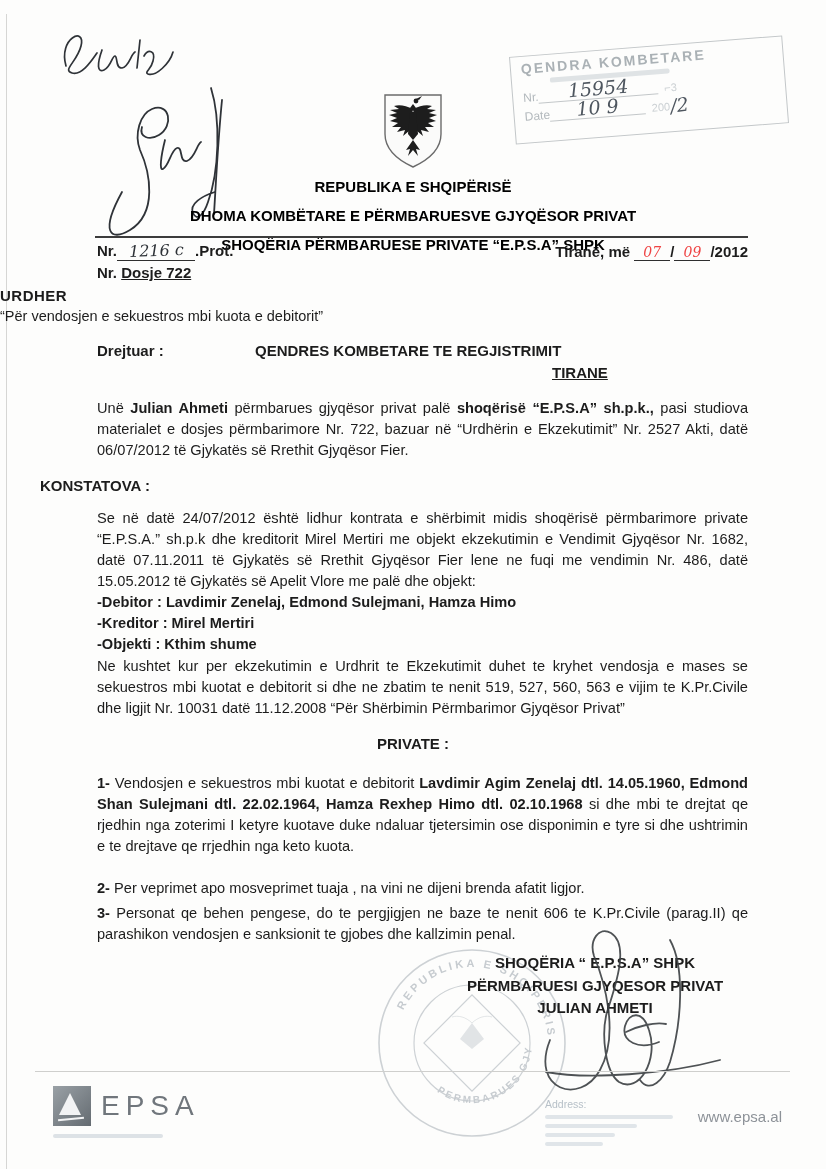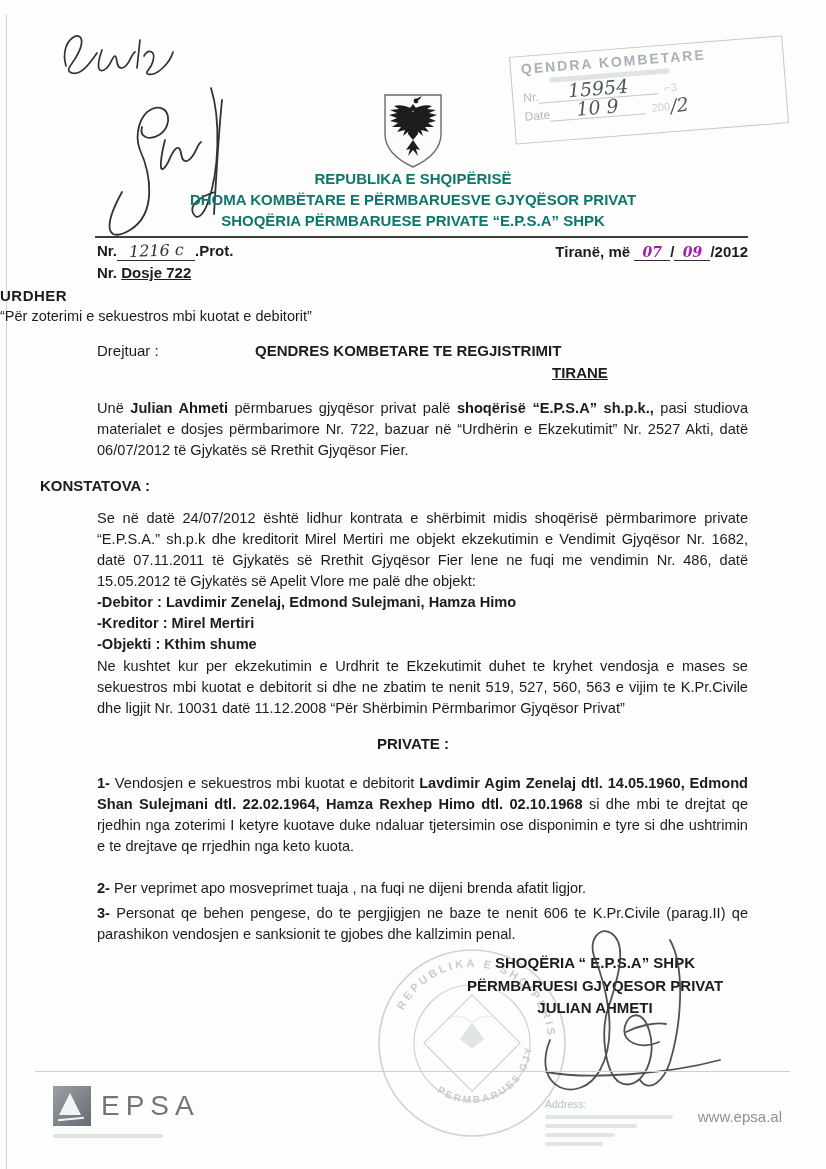--- a/index.html
+++ b/index.html
@@ -24,46 +24,46 @@
   .st-u{display:inline-block;border-bottom:1px solid #c3c7c9;min-width:120px;text-align:center;}
   .st-faint{color:#ccd1d4;font-size:11px;margin-left:6px;}
 
   
   #hw-note{left:52px;top:16px;}
   #hw-flourish{left:88px;top:80px;}
 
   
   #emblem{top:92px;left:50%;transform:translateX(-50%);}
   #letterhead{top:168px;left:0;width:100%;text-align:center;line-height:21px;}
-  #letterhead div{font-weight:bold;font-size:15px;color:#0f766e;}
+  #letterhead div{font-weight:bold;font-size:15px;color:#000000;margin-top:8px;}
 
   #rule{top:236px;left:95px;width:653px;height:2px;background:#3c3c3c;}
 
   
   #meta{top:241px;left:97px;width:651px;font-size:15px;}
   .meta-row1{display:flex;justify-content:space-between;align-items:flex-end;}
   .b{font-weight:bold;}
   .hw{font-family:"DejaVu Serif",serif;font-style:italic;}
   .hw-dark{color:#2e3237;font-size:16px;transform:rotate(-2deg);display:inline-block;}
-  .hw-grey{color:#a21caf;font-size:14px;font-weight:bold;}
+  .hw-grey{color:#ef4444;font-size:14px;}
   .u-seg{display:inline-block;border-bottom:1.5px solid #2f2f2f;text-align:center;}
   #nr-prot .u-seg{min-width:78px;}
   .date-seg{min-width:36px;}
   #dosje{margin-top:3px;}
   #dosje .uval{text-decoration:underline;}
 
   
   #title{top:287px;left:0;width:100%;}
   #title .h{font-weight:bold;font-size:15px;letter-spacing:.5px;}
   #title .sub{font-size:14.5px;margin-top:4px;}
 
   
   #addressee{top:342px;left:97px;width:651px;font-size:15px;}
   #addressee .row{display:flex;}
-  #addressee .lbl{font-weight:normal;width:158px;}
+  #addressee .lbl{font-weight:bold;width:158px;}
   #addressee .name{font-weight:bold;}
   #addressee .city{font-weight:bold;text-decoration:underline;margin:5px 0 0 455px;}
 
   
   .para{left:97px;width:651px;font-size:14.6px;line-height:21px;text-align:justify;}
   #p1{top:398px;}
   #konstatova{top:477px;left:17px;width:100%;font-weight:bold;font-size:15px;margin-left:23px;}
   #p2block{top:508px;}
   .party{font-weight:bold;text-align:left;}
   #p3{top:656px;}
@@ -167,21 +167,21 @@
       </span>
     </div>
     <div id="dosje" class="b">
       <span>Nr.</span>
       <span class="uval">Dosje 722</span>
     </div>
   </div>
 
   <div id="title" class="abs">
     <div class="h">URDHER</div>
-    <div class="sub">“Për zoterimi e sekuestros mbi kuotat e debitorit”</div>
+    <div class="sub">“Për vendosjen e sekuestros mbi kuota e debitorit”</div>
   </div>
 
   <div id="addressee" class="abs">
     <div class="row">
       <span class="lbl">Drejtuar :</span>
       <span class="name">QENDRES KOMBETARE TE REGJISTRIMIT</span>
     </div>
     <div class="city">TIRANE</div>
   </div>
 
@@ -194,21 +194,21 @@
     <div class="party">-Debitor : Lavdimir Zenelaj, Edmond Sulejmani, Hamza Himo</div>
     <div class="party">-Kreditor : Mirel Mertiri</div>
     <div class="party">-Objekti  : Kthim shume</div>
   </div>
 
   <div id="p3" class="abs para">Ne kushtet kur  per ekzekutimin e Urdhrit te Ekzekutimit duhet te kryhet vendosja e mases se sekuestros mbi kuotat e debitorit si dhe ne zbatim  te nenit 519, 527, 560, 563 e vijim te K.Pr.Civile dhe ligjit Nr. 10031 datë 11.12.2008 “Për Shërbimin Përmbarimor Gjyqësor Privat”</div>
 
   <div id="urdheroj" class="abs">PRIVATE :</div>
 
   <div id="item1" class="abs para"><span class="b">1-</span><span> Vendosjen e sekuestros mbi kuotat e debitorit </span><span class="b">Lavdimir Agim Zenelaj dtl. 14.05.1960, Edmond Shan Sulejmani dtl. 22.02.1964, Hamza Rexhep Himo dtl. 02.10.1968</span><span> si dhe mbi te drejtat qe rjedhin nga zoterimi I ketyre kuotave duke ndaluar tjetersimin ose disponimin e tyre si dhe ushtrimin e te drejtave qe rrjedhin nga keto kuota.</span></div>
-  <div id="item2" class="abs para"><span class="b">2-</span><span> Per veprimet apo mosveprimet tuaja , na fuqi ne dijeni brenda afatit ligjor.</span></div>
+  <div id="item2" class="abs para"><span class="b">2-</span><span> Per veprimet apo mosveprimet tuaja , na vini ne dijeni brenda afatit ligjor.</span></div>
   <div id="item3" class="abs para"><span class="b">3-</span><span> Personat qe behen pengese, do te pergjigjen ne baze te nenit  606 te K.Pr.Civile (parag.II) qe parashikon  vendosjen e sanksionit te gjobes dhe kallzimin penal.</span></div>
 
   <svg id="round-stamp" class="abs" width="200" height="200" viewBox="0 0 200 200">
     <defs>
       <path id="arcTop" d="M100,100 m-76,0 a76,76 0 1,1 152,0"></path>
       <path id="arcBot" d="M100,100 m-60,0 a60,60 0 1,0 120,0"></path>
     </defs>
     <circle cx="100" cy="100" r="93" fill="none" stroke="#a6aeb5" stroke-width="1.6"></circle>
     <circle cx="100" cy="100" r="58" fill="none" stroke="#a6aeb5" stroke-width="1.2"></circle>
     <rect x="66" y="66" width="68" height="68" fill="none" stroke="#a6aeb5" stroke-width="1.2" transform="rotate(45 100 100)"></rect>

